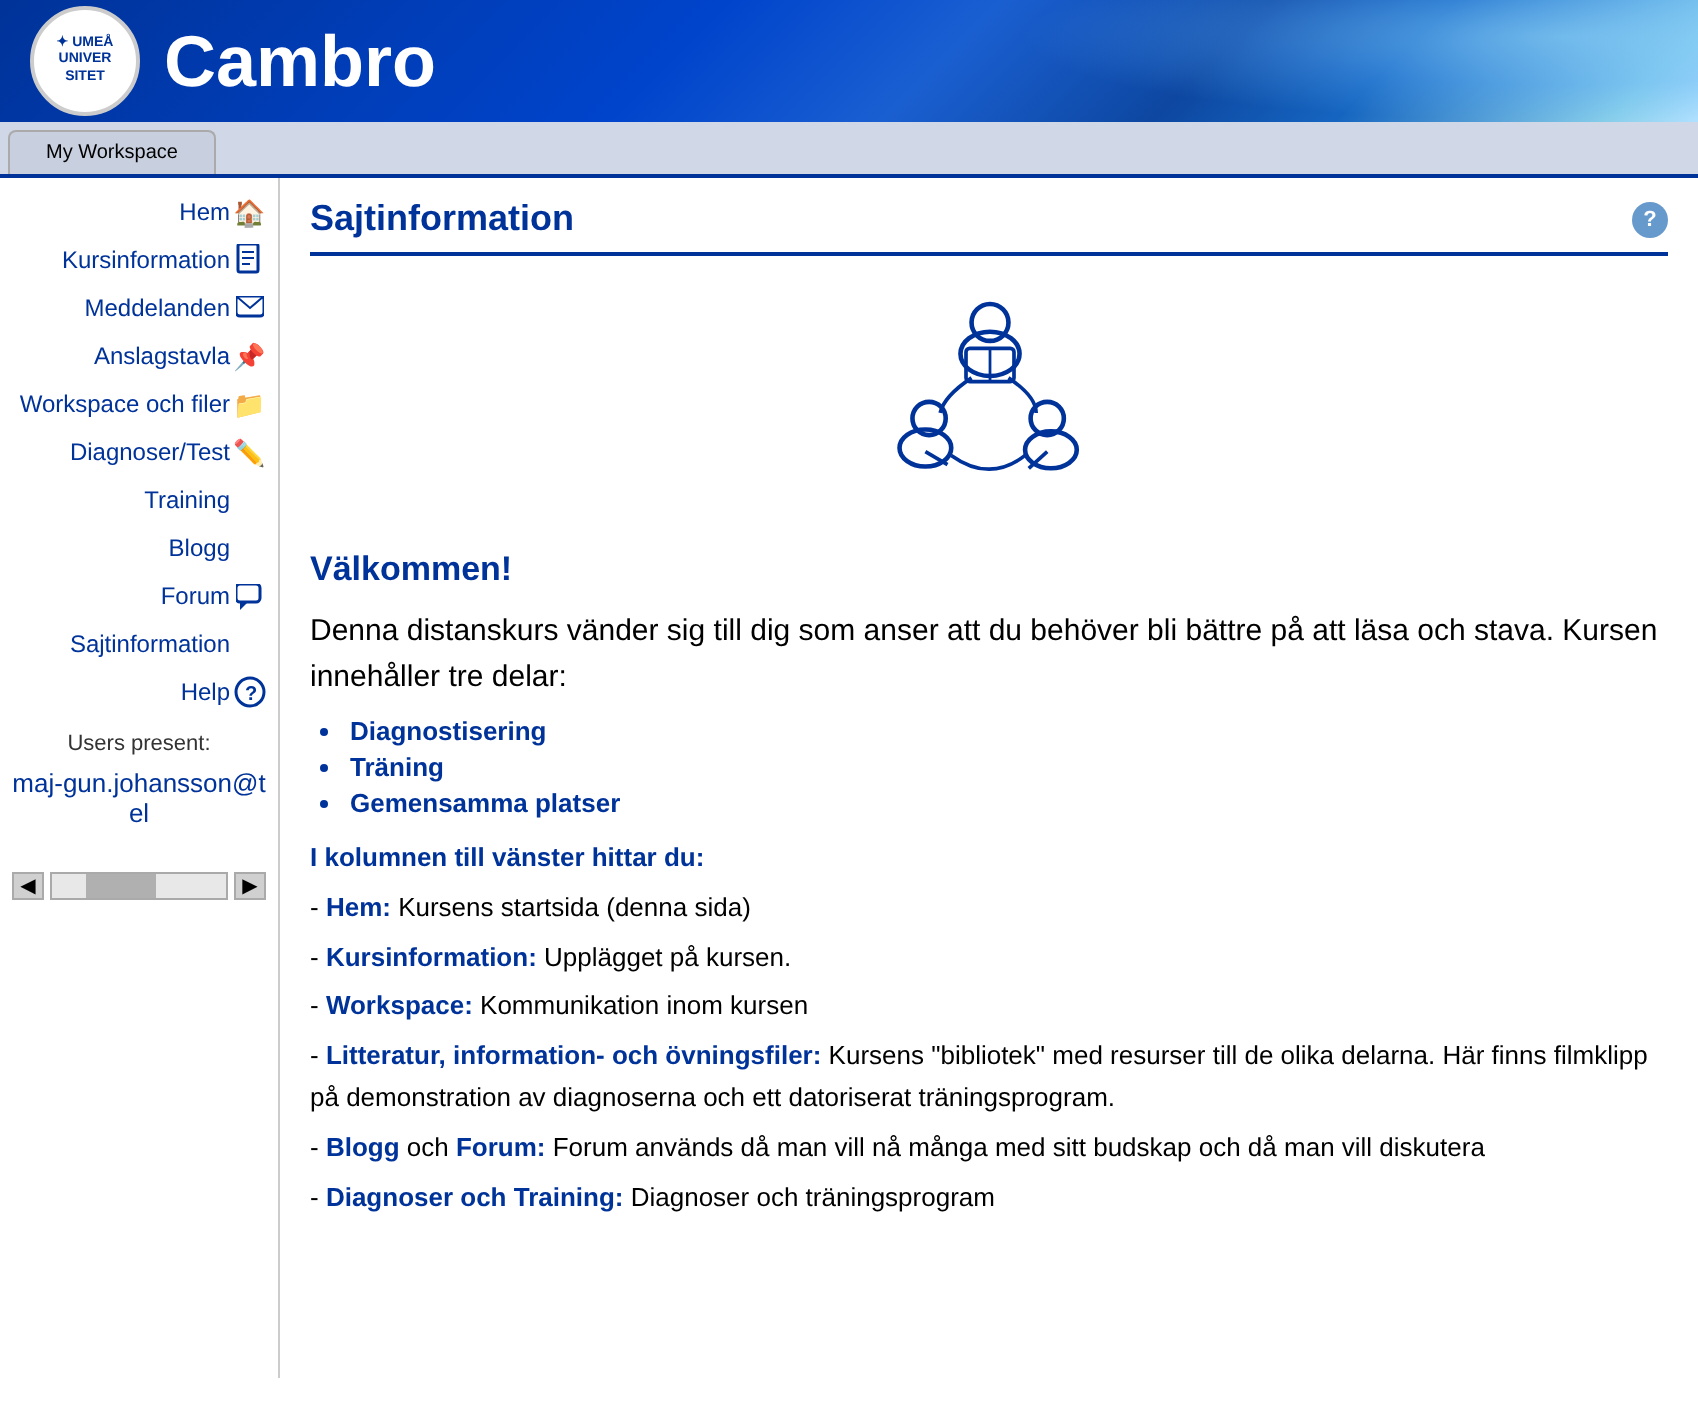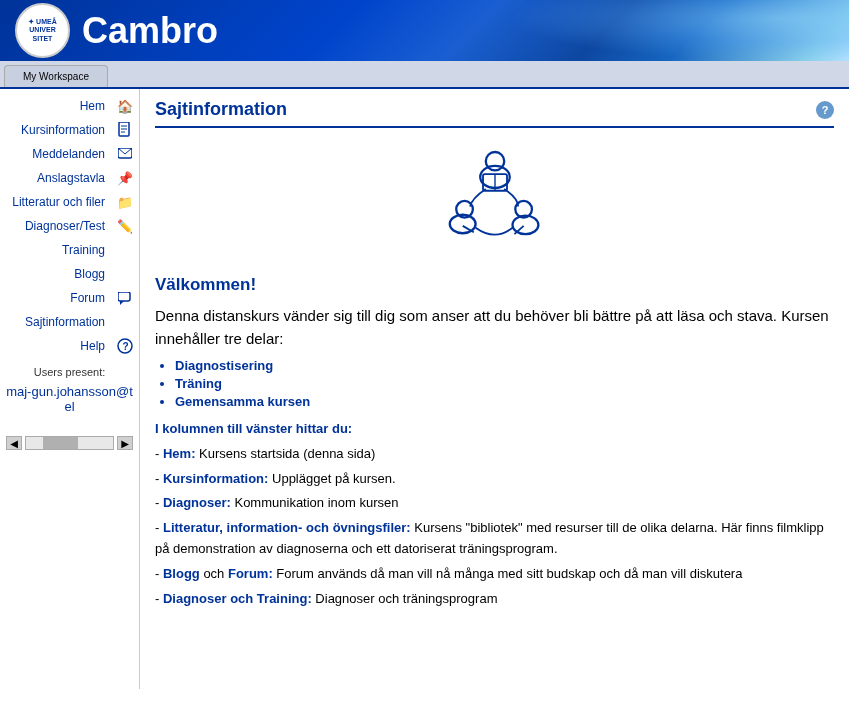--- a/index.html
+++ b/index.html
@@ -85,21 +85,21 @@
     }
     .sidebar-item {
       display: flex;
       align-items: center;
       justify-content: flex-end;
       padding: 4px 6px 4px 4px;
       cursor: pointer;
       color: #003399;
       font-size: 12px;
       text-align: right;
-      gap: 12px;
+      gap: 2px;
     }
     .sidebar-icon {
       width: 16px; height: 16px;
       display: inline-flex; align-items: center; justify-content: center;
       font-size: 13px;
       flex-shrink: 0;
     }
     .sidebar-label { text-align: right; }
     .sidebar-users {
       font-size: 11px; color: #333; text-align: center; padding: 8px 4px 4px;
@@ -244,21 +244,21 @@
             <rect x="0" y="0" width="14" height="10" rx="2" fill="none" stroke="#003399" stroke-width="1.5"></rect>
             <polyline points="0,0 7,6 14,0" fill="none" stroke="#003399" stroke-width="1"></polyline>
           </svg>
       </span>
     </div>
     <div class="sidebar-item">
       <span class="sidebar-label">Anslagstavla</span>
       <span class="sidebar-icon">📌</span>
     </div>
     <div class="sidebar-item">
-      <span class="sidebar-label">Litteratur och filer</span>
+      <span class="sidebar-label">Workspace och filer</span>
       <span class="sidebar-icon">📁</span>
     </div>
     <div class="sidebar-item">
       <span class="sidebar-label">Diagnoser/Test</span>
       <span class="sidebar-icon">✏️</span>
     </div>
     <div class="sidebar-item">
       <span class="sidebar-label">Training</span>
       <span class="sidebar-icon"></span>
     </div>
@@ -333,35 +333,35 @@
       </svg>
     </div>
 
     <div class="welcome-heading">Välkommen!</div>
 
     <div class="content-text">Denna distanskurs vänder sig till dig som anser att du behöver bli bättre på att läsa och stava. Kursen innehåller tre delar:</div>
 
     <ul class="content-list">
       <li>Diagnostisering</li>
       <li>Träning</li>
-      <li>Gemensamma kursen</li>
+      <li>Gemensamma platser</li>
     </ul>
 
     <div class="content-section">
       <span class="label">I kolumnen till vänster hittar du:</span>
     </div>
 
     <div class="content-section">
       - <span class="label">Hem:</span><span> Kursens startsida (denna sida)</span>
     </div>
     <div class="content-section">
       - <span class="label">Kursinformation:</span><span> Upplägget på kursen.</span>
     </div>
     <div class="content-section">
-      - <span class="label">Diagnoser:</span><span> Kommunikation inom kursen</span>
+      - <span class="label">Workspace:</span><span> Kommunikation inom kursen</span>
     </div>
     <div class="content-section">
       - <span class="label">Litteratur, information- och övningsfiler:</span><span> Kursens "bibliotek" med resurser till de olika delarna. Här finns filmklipp på demonstration av diagnoserna och ett datoriserat träningsprogram.</span>
     </div>
     <div class="content-section">
       - <span class="label">Blogg</span><span> och </span><span class="label">Forum:</span><span>  Forum används då man vill nå många med sitt budskap och då man vill diskutera</span>
     </div>
     <div class="content-section">
       - <span class="label">Diagnoser och Training:</span><span> Diagnoser och träningsprogram</span>
     </div>

